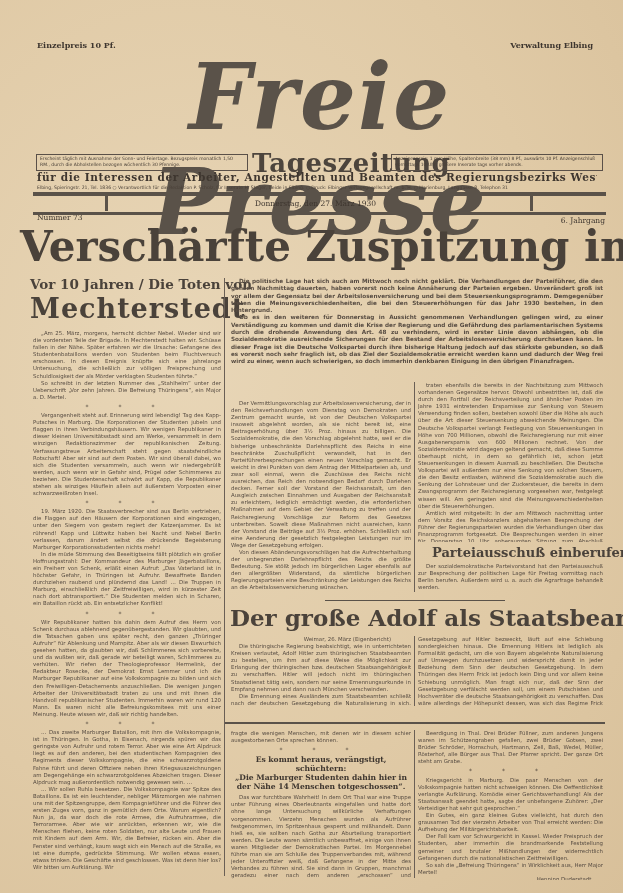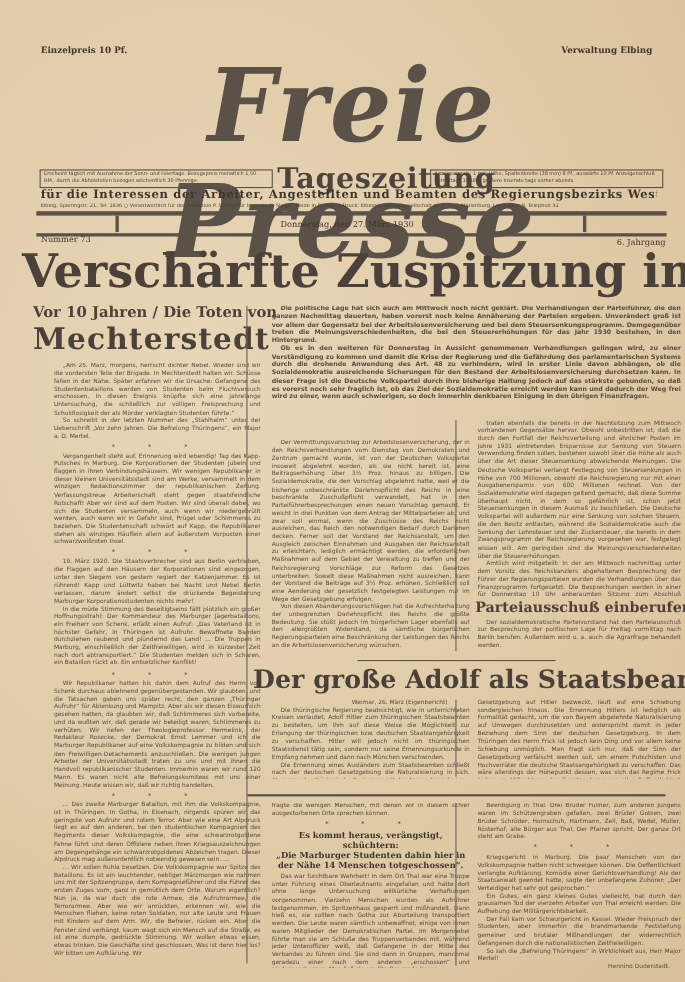--- a/index.html
+++ b/index.html
@@ -32,21 +32,21 @@
   .impressum { font-size:4.6px; color:#4a4038; white-space:nowrap; font-family:"DejaVu Sans", sans-serif; }
   .rule-thick { background:#5a5249; height:4px; }
   .dateline { font-size:7.5px; color:#3e362f; font-family:"DejaVu Serif", serif; }
   .vbar { background:#5a5249; width:3px; }
   .headline {
     font-family:"DejaVu Serif", serif; font-weight:bold; color:#4a423a;
     white-space:nowrap; text-align:center;
   }
   .col-text {
     font-size:5.4px; line-height:7.1px; text-align:justify; color:#574c42;
-    font-family:"DejaVu Sans", sans-serif; overflow:hidden;margin-left:16px;
+    font-family:"DejaVu Sans", sans-serif; overflow:hidden;
   }
   .col-text p { margin:0 0 0 0; text-indent:8px; }
   .stars { text-align:center; font-size:6px; letter-spacing:14px; color:#4a4038; margin:2px 0; }
   .vrule { background:#6a5f55; width:1px; }
   .hrule { background:#5a5249; height:2px; }
   .subhead { font-family:"DejaVu Serif", serif; font-weight:bold; color:#4a423a; white-space:nowrap; }
 </style>
 </head>
 <body>
 

